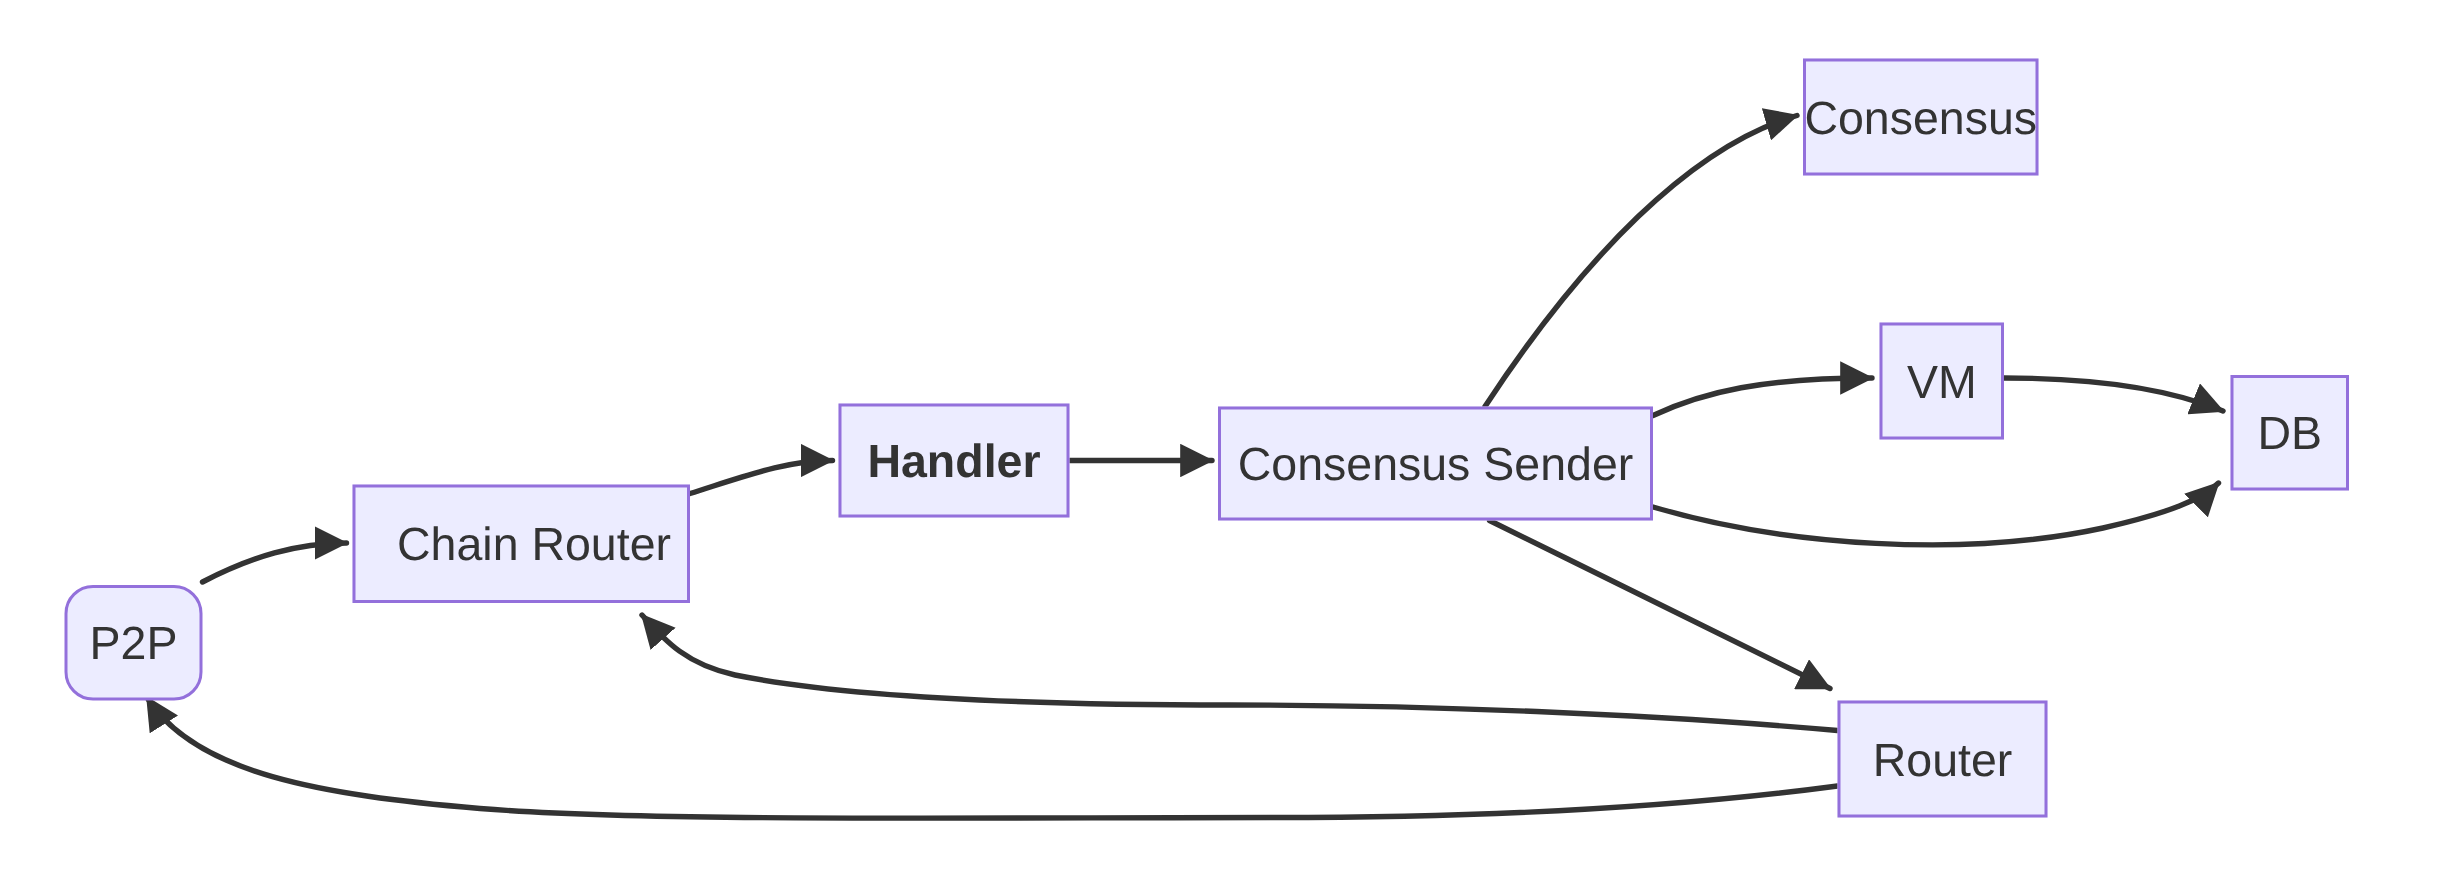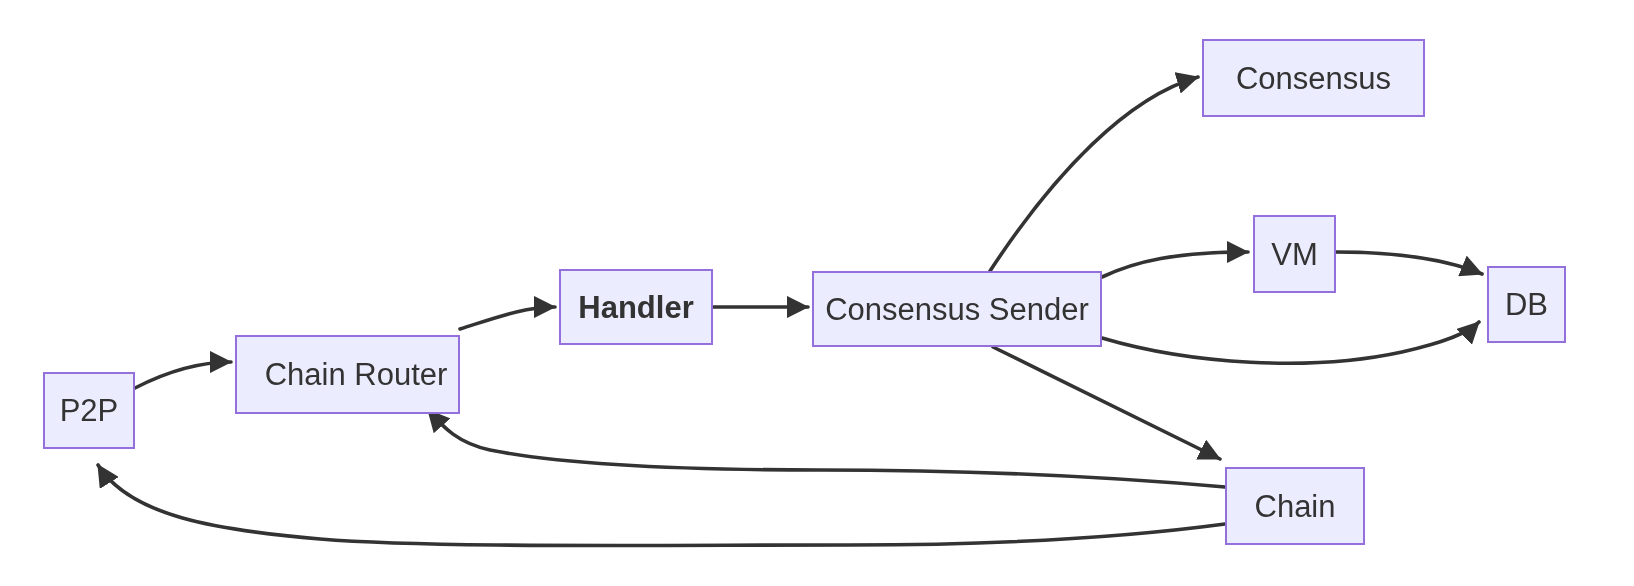--- a/index.html
+++ b/index.html
@@ -17,27 +17,27 @@
     display:flex;align-items:center;justify-content:center;
     background:#ECECFF;
     border:2px solid #9370DB;
     box-sizing:border-box;
     color:#333333;
     font-size:31px;
     line-height:1;
     white-space:nowrap;
   }
   
-  .n-p2p              {left:43px;  top:372px; width:92px;  height:77px;}
-  .n-chain-router     {left:235px; top:335px; width:225px; height:79px;padding-left:17px;}
+  .n-p2p              {left:43px;  top:390px; width:92px;  height:77px;border-radius:19px;}
+  .n-chain-router     {left:235px; top:323px; width:225px; height:79px;padding-left:17px;}
   .n-handler          {left:559px; top:269px; width:154px; height:76px;font-weight:bold;}
   .n-consensus-engine {left:812px; top:271px; width:290px; height:76px;}
-  .n-consensus        {left:1202px;top:39px;  width:223px; height:78px;}
+  .n-consensus        {left:1202px;top:39px;  width:157px; height:78px;}
   .n-vm               {left:1253px;top:215px; width:83px;  height:78px;text-align:right;}
-  .n-db               {left:1487px;top:250px; width:79px;  height:77px;margin-top:16px;}
+  .n-db               {left:1487px;top:250px; width:79px;  height:77px;}
   .n-sender           {left:1225px;top:467px; width:140px; height:78px;}
 </style>
 </head>
 <body>
 
 <div id="canvas">
 
   <svg id="edge-layer" viewBox="0 0 1634 586" xmlns="http://www.w3.org/2000/svg">
     <defs>
       <marker id="arrow" viewBox="0 0 10 10" refX="9.5" refY="5" markerWidth="6.2" markerHeight="6.2" orient="auto">
@@ -71,16 +71,16 @@
   <div class="node n-consensus">
     <span>Consensus</span>
   </div>
   <div class="node n-vm">
     <span>VM</span>
   </div>
   <div class="node n-db">
     <span>DB</span>
   </div>
   <div class="node n-sender">
-    <span>Chain</span>
+    <span>Router</span>
   </div>
 
 </div>
 
 </body></html>

